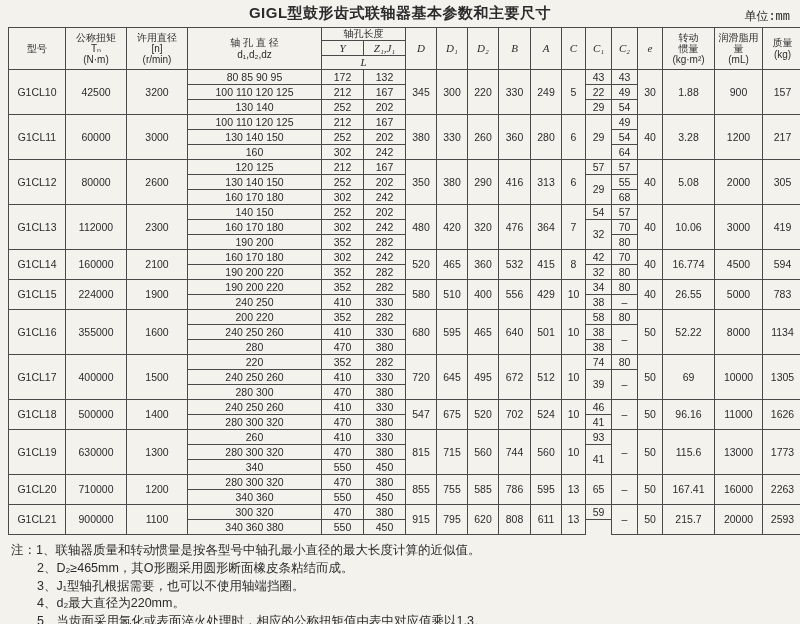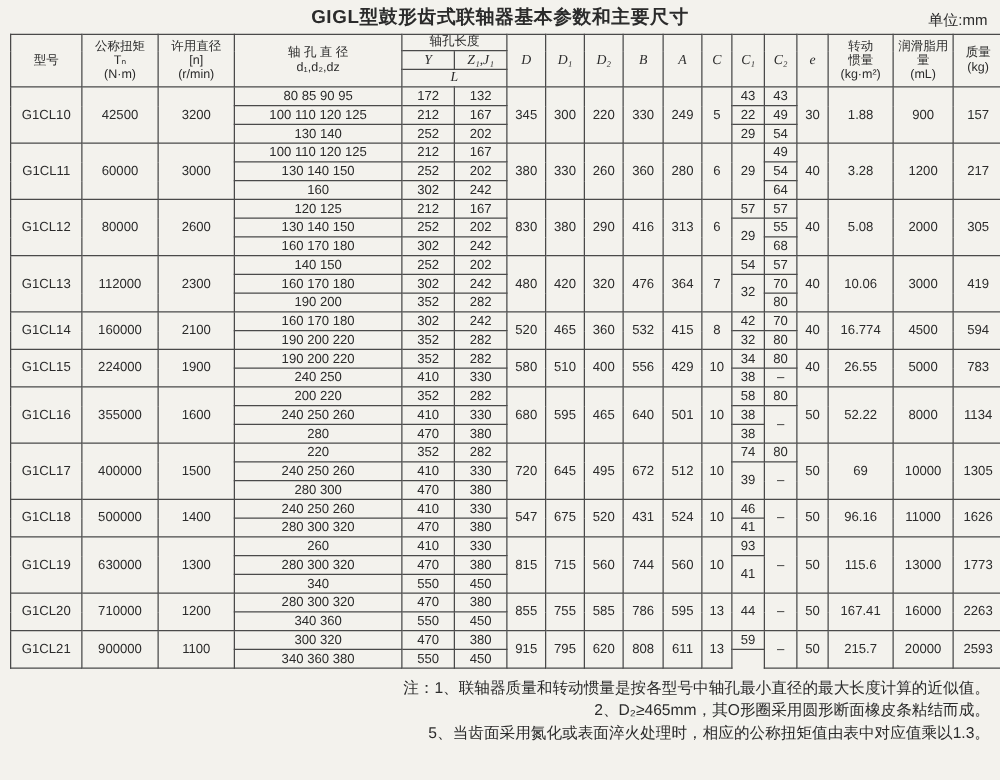--- a/index.html
+++ b/index.html
@@ -7,41 +7,41 @@
     width:800px; height:624px;
     background:#f3f2ed;
     font-family:"Liberation Sans","DejaVu Sans",sans-serif;
     color:#2b2b2b;
     position:relative;
     overflow:hidden;
   }
   .page { padding:4px 8px 0 8px; }
   .titlebar { position:relative; height:22px; margin-bottom:1px; }
   .title { text-align:center; font-weight:bold; font-size:15px; letter-spacing:0.5px; }
-  .unit { position:absolute; right:2px; top:4px; font-size:12px; font-weight:normal; }
+  .unit { position:absolute; right:2px; top:4px; font-size:12px; font-weight:normal;font-family:Liberation Mono, monospace; }
   table { border-collapse:collapse; table-layout:fixed; width:784px; }
   th, td {
     border:1px solid #4a4a4a;
     text-align:center; vertical-align:middle;
     padding:0; font-weight:normal;
   }
   thead th { font-size:10px; line-height:1.12; white-space:pre-line; }
   thead tr.h1 { height:13px; }
   thead tr.h2 { height:15px; }
   thead tr.h3 { height:14px; }
   tbody td {
     font-size:10.5px; height:14px; line-height:1;
     white-space:nowrap; overflow:hidden;
   }
   .var {
     font-family:"Liberation Serif","DejaVu Serif",serif;
     font-style:italic; font-size:11px;
   }
   .notes { margin:7px 0 0 2px; font-size:12.5px; line-height:1.42; }
-  .note { padding-left:27px;text-align:right; }
+  .note { padding-left:27px; }
   .note.first { padding-left:1px; }
 </style>
 </head>
 <body>
 
 <div class="page">
 
   <div class="titlebar">
     <div class="title">GIGL型鼓形齿式联轴器基本参数和主要尺寸</div>
     <div class="unit">单位:mm</div>
@@ -173,21 +173,21 @@
           <td>242</td>
           <td>64</td>
         </tr>
         <tr>
           <td rowspan="3">G1CL12</td>
           <td rowspan="3">80000</td>
           <td rowspan="3">2600</td>
           <td>120 125</td>
           <td>212</td>
           <td>167</td>
-          <td rowspan="3">830</td>
+          <td rowspan="3">350</td>
           <td rowspan="3">380</td>
           <td rowspan="3">290</td>
           <td rowspan="3">416</td>
           <td rowspan="3">313</td>
           <td rowspan="3">6</td>
           <td>57</td>
           <td>57</td>
           <td rowspan="3">40</td>
           <td rowspan="3">5.08</td>
           <td rowspan="3">2000</td>
@@ -361,21 +361,21 @@
         <tr>
           <td rowspan="2">G1CL18</td>
           <td rowspan="2">500000</td>
           <td rowspan="2">1400</td>
           <td>240 250 260</td>
           <td>410</td>
           <td>330</td>
           <td rowspan="2">547</td>
           <td rowspan="2">675</td>
           <td rowspan="2">520</td>
-          <td rowspan="2">431</td>
+          <td rowspan="2">702</td>
           <td rowspan="2">524</td>
           <td rowspan="2">10</td>
           <td>46</td>
           <td rowspan="2">–</td>
           <td rowspan="2">50</td>
           <td rowspan="2">96.16</td>
           <td rowspan="2">11000</td>
           <td rowspan="2">1626</td>
         </tr>
         <tr>
@@ -421,21 +421,21 @@
           <td rowspan="2">1200</td>
           <td>280 300 320</td>
           <td>470</td>
           <td>380</td>
           <td rowspan="2">855</td>
           <td rowspan="2">755</td>
           <td rowspan="2">585</td>
           <td rowspan="2">786</td>
           <td rowspan="2">595</td>
           <td rowspan="2">13</td>
-          <td rowspan="2">44</td>
+          <td rowspan="2">65</td>
           <td rowspan="2">–</td>
           <td rowspan="2">50</td>
           <td rowspan="2">167.41</td>
           <td rowspan="2">16000</td>
           <td rowspan="2">2263</td>
         </tr>
         <tr>
           <td>340 360</td>
           <td>550</td>
           <td>450</td>
@@ -464,16 +464,18 @@
           <td>340 360 380</td>
           <td>550</td>
           <td>450</td>
         </tr>
       </tbody>
   </table>
 
   <div class="notes">
     <div class="note first">注：1、联轴器质量和转动惯量是按各型号中轴孔最小直径的最大长度计算的近似值。</div>
     <div class="note">2、D₂≥465mm，其O形圈采用圆形断面橡皮条粘结而成。</div>
+    <div class="note">3、J₁型轴孔根据需要，也可以不使用轴端挡圈。</div>
+    <div class="note">4、d₂最大直径为220mm。</div>
     <div class="note">5、当齿面采用氮化或表面淬火处理时，相应的公称扭矩值由表中对应值乘以1.3。</div>
   </div>
 
 </div>
 
 </body></html>

